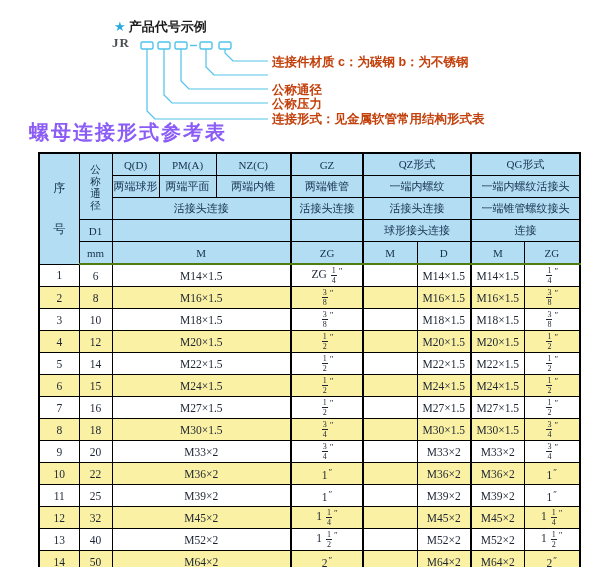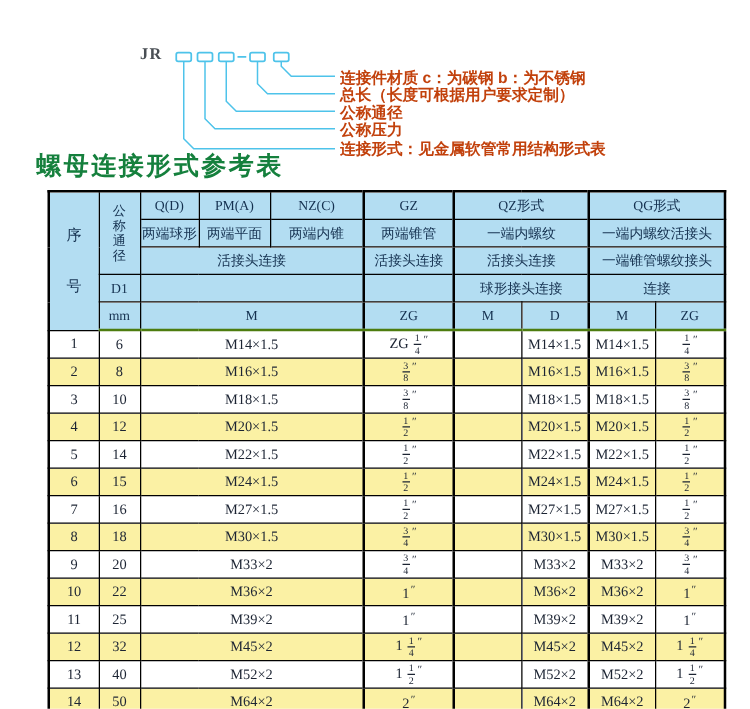--- a/index.html
+++ b/index.html
@@ -12,21 +12,21 @@
   .diag-head{position:absolute;left:114px;top:18px;font-size:13px;font-weight:bold;white-space:nowrap;}
   .star{color:var(--star,#29a9dc);font-size:13px;margin-right:3px;font-weight:normal;}
   .jr{position:absolute;left:112px;top:35px;font-size:13px;font-weight:bold;color:#4a4f55;letter-spacing:1px;font-family:Liberation Serif, serif;}
   .diag-svg{position:absolute;left:0;top:0;}
   .dlabel{position:absolute;left:272px;font-size:12.5px;font-weight:bold;line-height:14px;white-space:nowrap;color:#c2410c;}
   .dl0{top:55px;} .dl1{top:69px;} .dl2{top:83px;} .dl3{top:97px;} .dl4{top:112px;}
   
   .tbl-title{
     position:absolute;left:29px;top:119px;margin:0;
     font-family:"DejaVu Serif",serif;font-size:20px;font-weight:bold;
-    letter-spacing:2px;color:#15803d;
+    letter-spacing:2px;color:#8b5cf6;
   }
   
   table.ref{
     position:absolute;left:38px;top:152px;width:541px;
     border-collapse:collapse;table-layout:fixed;
     font-family:"Liberation Serif",serif;font-size:11.5px;
     border:2px solid #000;
   }
   table.ref th,table.ref td{
     border:1px solid #000;text-align:center;vertical-align:middle;
@@ -64,23 +64,25 @@
       <rect x="219" y="42" width="12" height="7" rx="1.5"></rect>
     </g>
     <g stroke="#4ec3ea" stroke-width="1.2" fill="none">
       <polyline points="225,49 225,53 233,61 268,61"></polyline>
       <polyline points="206,49 206,67 214,75 268,75"></polyline>
       <polyline points="181,49 181,81 189,89 268,89"></polyline>
       <polyline points="164,49 164,95 172,103 268,103"></polyline>
       <polyline points="147,49 147,111 155,119 268,119"></polyline>
     </g>
   </svg>
+  <div class="diag-head">
+    <span class="star">★</span><span>产品代号示例</span>
+  </div>
   <div class="jr">JR</div>
   <div class="dlabel dl0">连接件材质   c：为碳钢   b：为不锈钢</div>
-  <div class="dlabel dl1">总长（长度可根据用户要求定制）</div>
   <div class="dlabel dl2">公称通径</div>
   <div class="dlabel dl3">公称压力</div>
   <div class="dlabel dl4">连接形式：见金属软管常用结构形式表</div>
 </div>
 
 <h1 class="tbl-title">螺母连接形式参考表</h1>
 
 <table class="ref">
   <colgroup>
     <col style="width:40px">

